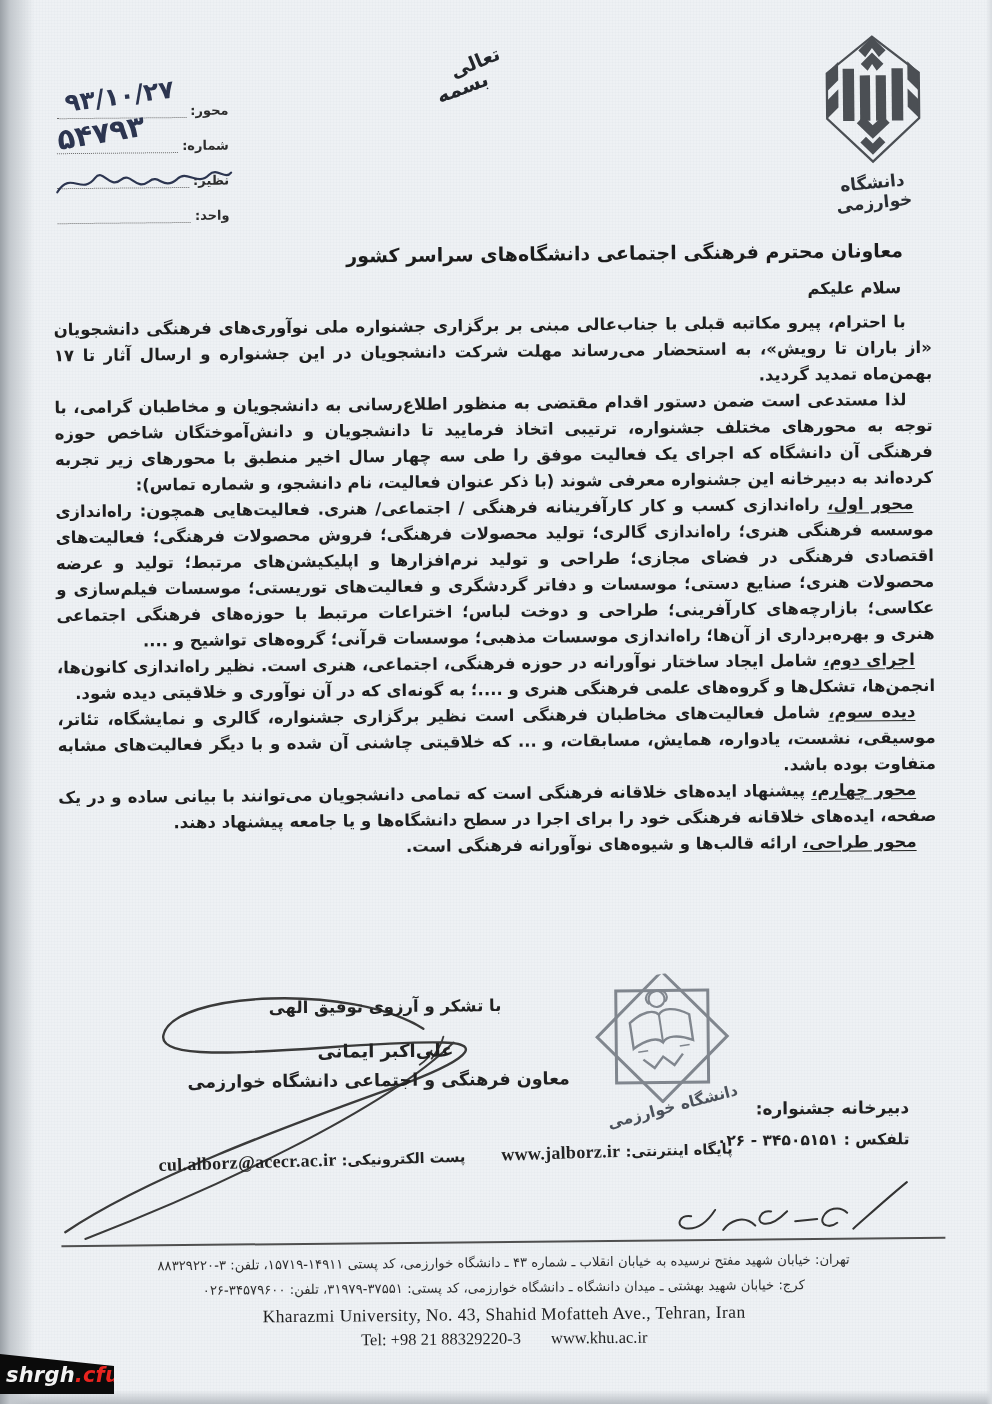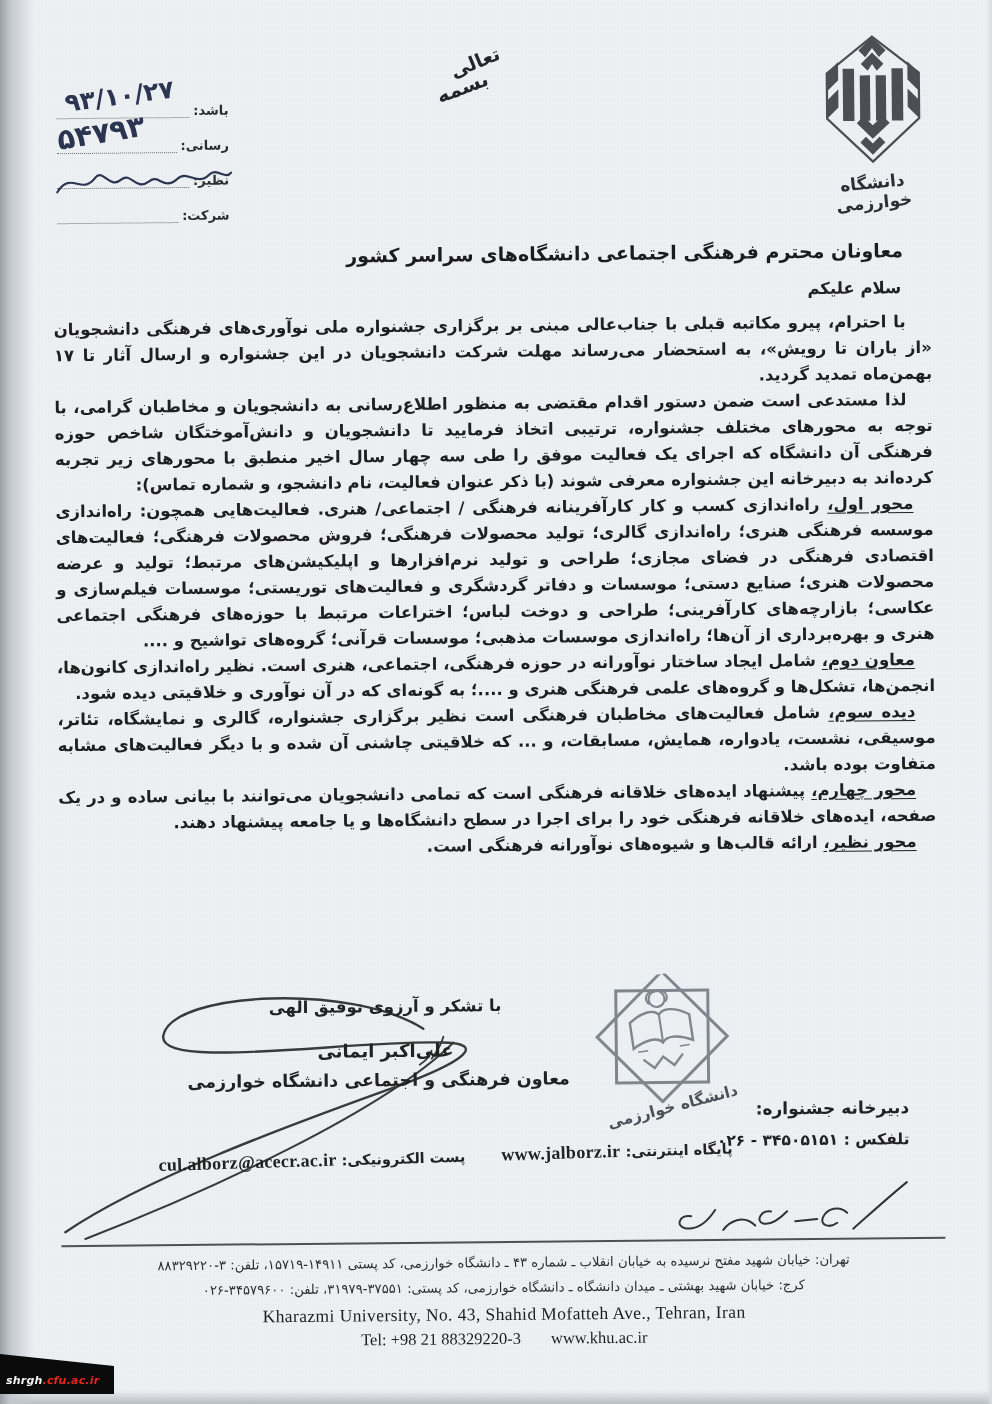--- a/index.html
+++ b/index.html
@@ -74,47 +74,47 @@
           padding-top:7px;text-align:center;}
   .f-fa{direction:rtl;font-size:13.2px;color:#2d2d2d;line-height:25px;}
   .f-en1{font-family:"Liberation Serif",serif;font-size:17.5px;color:#1e1e1e;margin-top:4px;letter-spacing:.4px;}
   .f-en2{font-family:"Liberation Serif",serif;font-size:16.5px;color:#1e1e1e;margin-top:4px;}
   .f-en2 .sp{display:inline-block;width:30px;}
 
   
   .wm{position:absolute;left:0;top:1354px;width:114px;height:40px;background:#0b0b0b;
       clip-path:polygon(0 0,100% 30%,100% 100%,0 100%);display:flex;align-items:flex-end;
       padding:0 0 7px 6px;box-sizing:border-box;}
-  .wm span{font-style:italic;font-weight:700;font-size:11px;letter-spacing:.2px;}
+  .wm span{font-style:italic;font-weight:700;font-size:21px;letter-spacing:.2px;}
   .wm .pre{color:#f2f2f2;}
   .wm .suf{color:#e8241f;}
 
   svg{display:block;}
 </style>
 </head>
 <body>
 
 <div class="scan">
   <div class="content">
 
     <div class="meta">
       <div class="meta-row">
-        <span class="mlabel">باشد:</span>
-        <span class="mline"></span>
-      </div>
-      <div class="meta-row">
-        <span class="mlabel">رسانی:</span>
+        <span class="mlabel">محور:</span>
+        <span class="mline"></span>
+      </div>
+      <div class="meta-row">
+        <span class="mlabel">شماره:</span>
         <span class="mline"></span>
       </div>
       <div class="meta-row">
         <span class="mlabel">نظیر:</span>
         <span class="mline"></span>
       </div>
       <div class="meta-row">
-        <span class="mlabel">شرکت:</span>
+        <span class="mlabel">واحد:</span>
         <span class="mline"></span>
       </div>
       <span class="hand hand-date">۹۳/۱۰/۲۷</span>
       <span class="hand hand-num">۵۴۷۹۳</span>
       <svg class="hand-pivot" width="185" height="40" viewBox="0 0 185 40">
         <path d="M6,30 C 20,8 30,34 44,16 C 52,6 58,28 70,18 C 80,10 84,30 98,20 C 108,12 112,30 126,18 C 136,8 146,26 158,14 C 166,6 174,20 180,12" fill="none" stroke="#2c3550" stroke-width="2.2" stroke-linecap="round"></path>
       </svg>
     </div>
 
     <div class="besm">
@@ -142,24 +142,24 @@
       </svg>
       <div class="logocap">دانشگاه خوارزمی</div>
     </div>
 
     <div class="letter">
       <div class="rec">معاونان محترم فرهنگی اجتماعی دانشگاه‌های سراسر کشور</div>
       <div class="salam">سلام علیکم</div>
       <p class="bp first indent">با احترام، پیرو مکاتبه قبلی با جناب‌عالی مبنی بر برگزاری جشنواره ملی نوآوری‌های فرهنگی دانشجویان «از باران تا رویش»، به استحضار می‌رساند مهلت شرکت دانشجویان در این جشنواره و ارسال آثار تا ۱۷ بهمن‌ماه تمدید گردید.</p>
       <p class="bp indent">لذا مستدعی است ضمن دستور اقدام مقتضی به منظور اطلاع‌رسانی به دانشجویان و مخاطبان گرامی، با توجه به محورهای مختلف جشنواره، ترتیبی اتخاذ فرمایید تا دانشجویان و دانش‌آموختگان شاخص حوزه فرهنگی آن دانشگاه که اجرای یک فعالیت موفق را طی سه چهار سال اخیر منطبق با محورهای زیر تجربه کرده‌اند به دبیرخانه این جشنواره معرفی شوند (با ذکر عنوان فعالیت، نام دانشجو، و شماره تماس):</p>
       <p class="bp axis"><span class="lead">محور اول،</span><span> راه‌اندازی کسب و کار کارآفرینانه فرهنگی / اجتماعی/ هنری. فعالیت‌هایی همچون: راه‌اندازی موسسه فرهنگی هنری؛ راه‌اندازی گالری؛ تولید محصولات فرهنگی؛ فروش محصولات فرهنگی؛ فعالیت‌های اقتصادی فرهنگی در فضای مجازی؛ طراحی و تولید نرم‌افزارها و اپلیکیشن‌های مرتبط؛ تولید و عرضه محصولات هنری؛ صنایع دستی؛ موسسات و دفاتر گردشگری و فعالیت‌های توریستی؛ موسسات فیلم‌سازی و عکاسی؛ بازارچه‌های کارآفرینی؛ طراحی و دوخت لباس؛ اختراعات مرتبط با حوزه‌های فرهنگی اجتماعی هنری و بهره‌برداری از آن‌ها؛ راه‌اندازی موسسات مذهبی؛ موسسات قرآنی؛ گروه‌های تواشیح و ....</span></p>
-      <p class="bp axis"><span class="lead">معاون دوم،</span><span> شامل ایجاد ساختار نوآورانه در حوزه فرهنگی، اجتماعی، هنری است. نظیر راه‌اندازی کانون‌ها، انجمن‌ها، تشکل‌ها و گروه‌های علمی فرهنگی هنری و ....؛ به گونه‌ای که در آن نوآوری و خلاقیتی دیده شود.</span></p>
+      <p class="bp axis"><span class="lead">اجرای دوم،</span><span> شامل ایجاد ساختار نوآورانه در حوزه فرهنگی، اجتماعی، هنری است. نظیر راه‌اندازی کانون‌ها، انجمن‌ها، تشکل‌ها و گروه‌های علمی فرهنگی هنری و ....؛ به گونه‌ای که در آن نوآوری و خلاقیتی دیده شود.</span></p>
       <p class="bp axis"><span class="lead">دیده سوم،</span><span> شامل فعالیت‌های مخاطبان فرهنگی است نظیر برگزاری جشنواره، گالری و نمایشگاه، تئاتر، موسیقی، نشست، یادواره، همایش، مسابقات، و ... که خلاقیتی چاشنی آن شده و با دیگر فعالیت‌های مشابه متفاوت بوده باشد.</span></p>
       <p class="bp axis"><span class="lead">محور چهارم،</span><span> پیشنهاد ایده‌های خلاقانه فرهنگی است که تمامی دانشجویان می‌توانند با بیانی ساده و در یک صفحه، ایده‌های خلاقانه فرهنگی خود را برای اجرا در سطح دانشگاه‌ها و یا جامعه پیشنهاد دهند.</span></p>
-      <p class="bp axis"><span class="lead">محور نظیر،</span><span> ارائه قالب‌ها و شیوه‌های نوآورانه فرهنگی است.</span></p>
+      <p class="bp axis"><span class="lead">محور طراحی،</span><span> ارائه قالب‌ها و شیوه‌های نوآورانه فرهنگی است.</span></p>
     </div>
 
     <svg class="sigsvg" width="600" height="270" viewBox="0 0 600 270">
       <path d="M400,48 C 330,2 150,8 140,52 C 132,88 330,58 420,62 C 470,64 430,86 360,110 C 260,145 120,195 40,248" fill="none" stroke="#3a3a3a" stroke-width="2.4" stroke-linecap="round"></path>
       <path d="M430,62 C 360,130 180,210 60,255" fill="none" stroke="#3a3a3a" stroke-width="2" stroke-linecap="round"></path>
       <path d="M408,78 C 414,70 418,64 420,56 M396,84 C 402,80 406,76 408,70" fill="none" stroke="#3a3a3a" stroke-width="1.8" stroke-linecap="round"></path>
     </svg>
 
     <div class="sig">
       <div class="closing">با تشکر و آرزوی توفیق الهی</div>

